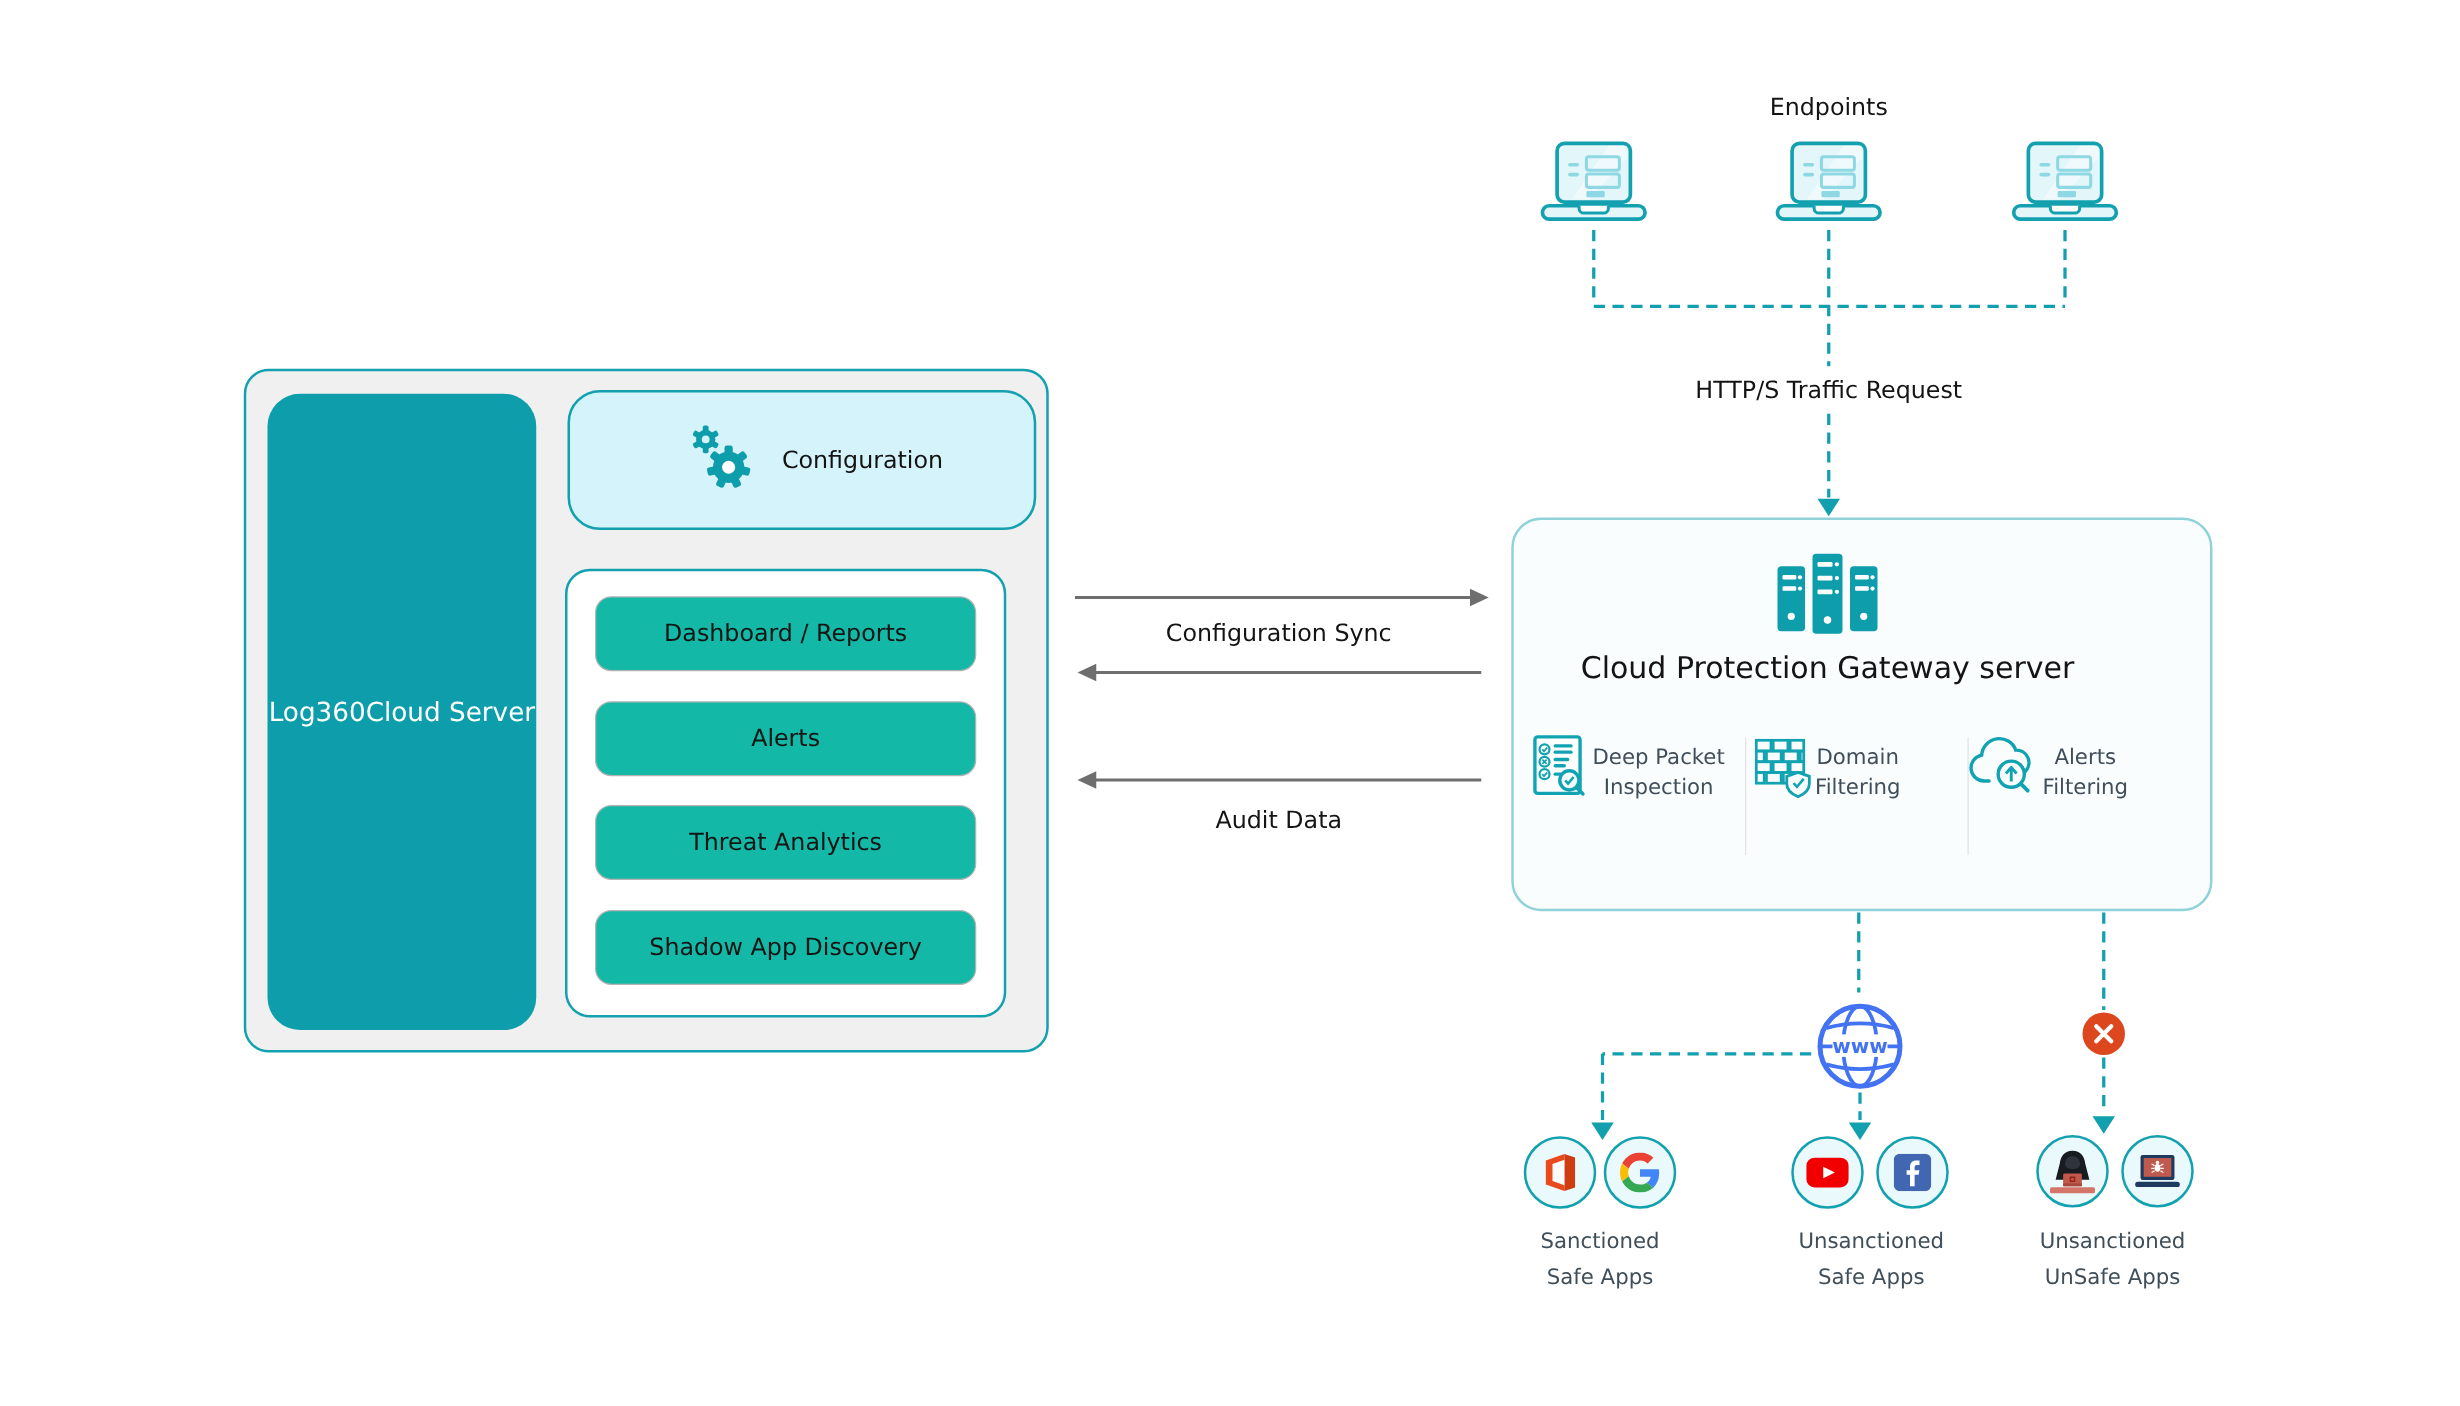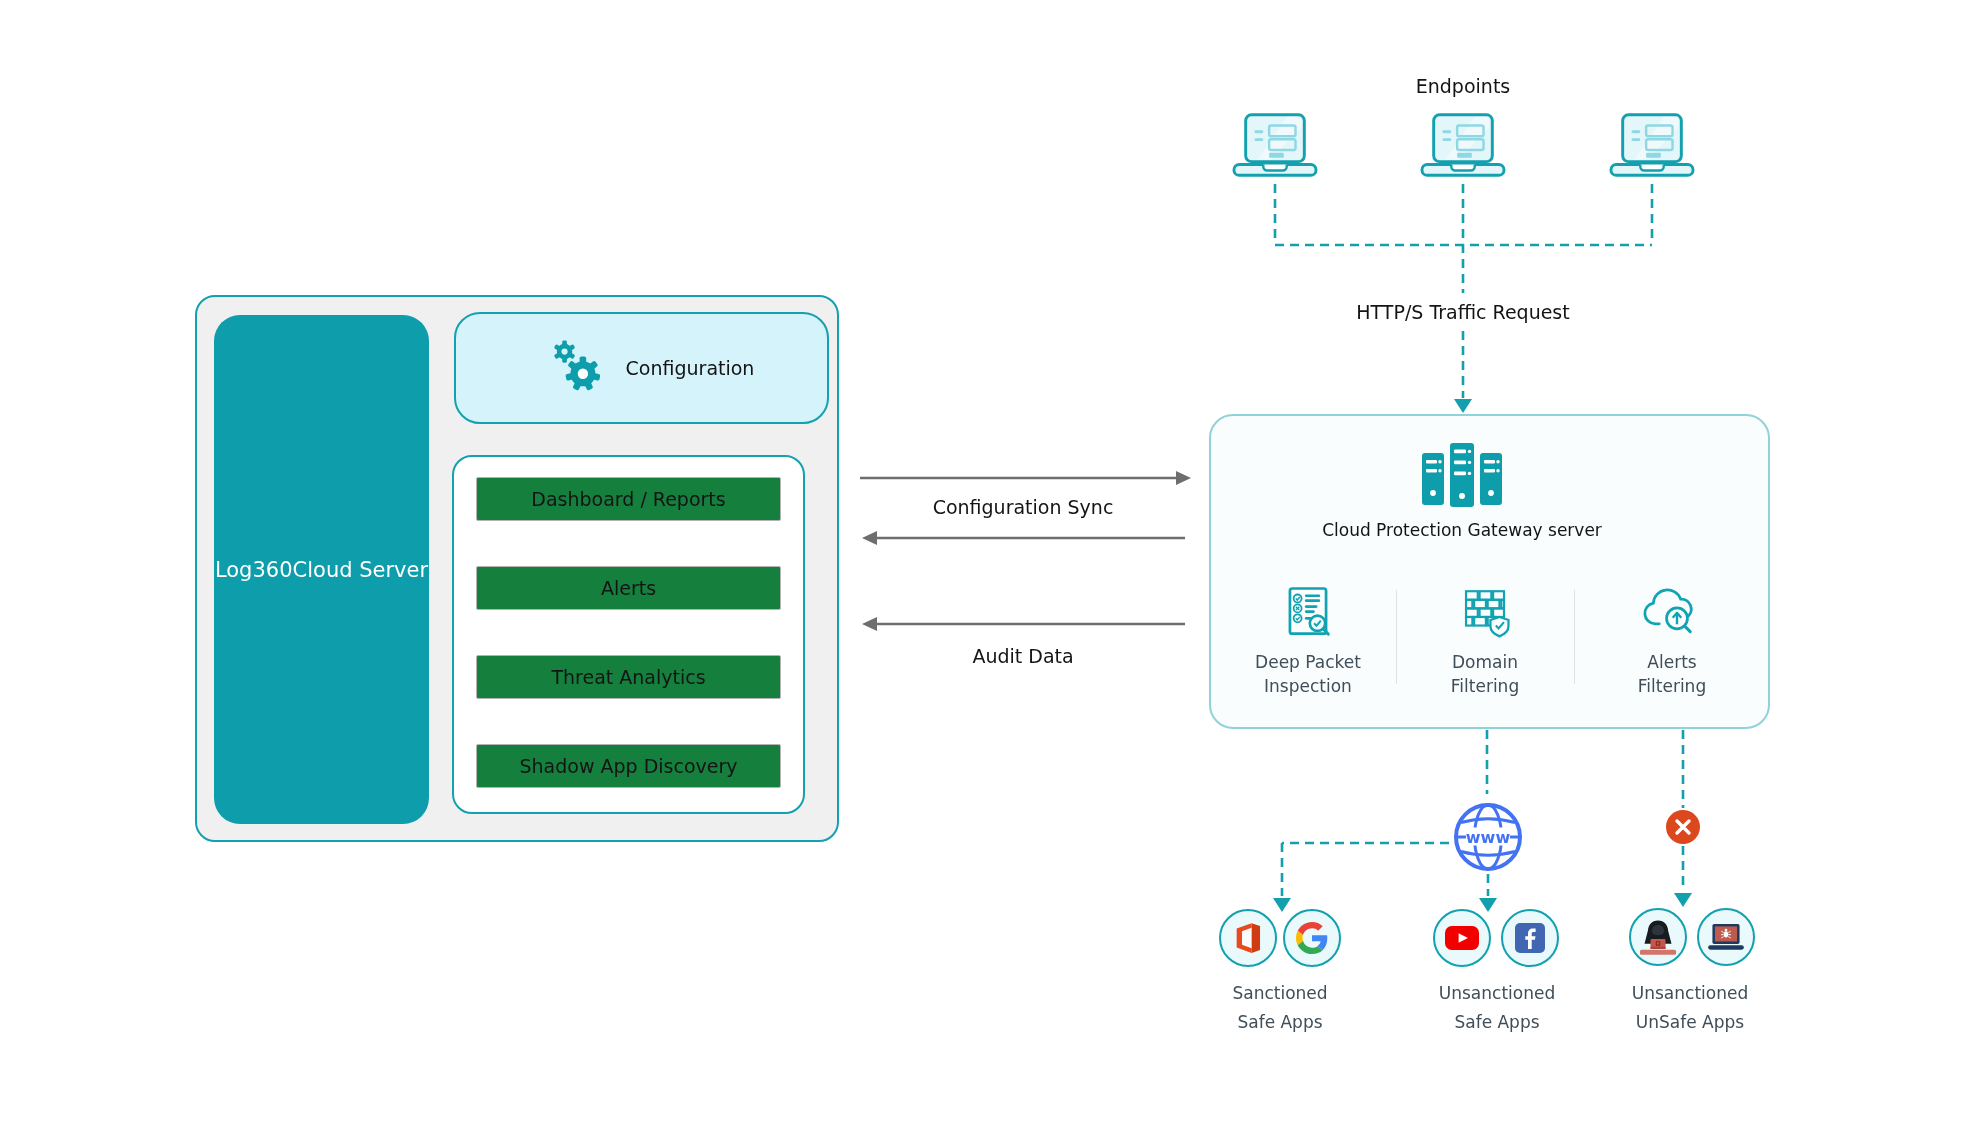--- a/index.html
+++ b/index.html
@@ -12,33 +12,33 @@
              border:2px solid #13a0af;border-radius:20px;}
   .teal-box{left:17px;top:18px;width:215px;height:509px;background:#0d9dab;border-radius:26px;
             display:flex;flex-direction:row;justify-content:center;align-items:center;
             color:#ffffff;font-size:21px;line-height:40px;}
   .config-box{left:257px;top:15px;width:348px;height:108px;background:#d5f3fa;
               border:2px solid #13a0af;border-radius:26px;display:flex;align-items:center;
               justify-content:center;gap:18px;font-size:19px;padding-left:23px;}
   .features-box{left:255px;top:158px;width:353px;height:359px;background:#ffffff;
                 border:2px solid #13a0af;border-radius:20px;box-sizing:border-box;
                 display:flex;flex-direction:column;justify-content:space-between;padding:20px 22px 24px 22px;}
-  .module-btn{height:44px;background:#15803d;border:1.5px solid #b3b3b3;border-radius:2px;
+  .module-btn{height:60px;background:#14b8a6;border:1.5px solid #b3b3b3;border-radius:13px;
               display:flex;align-items:center;justify-content:center;font-size:19px;box-sizing:border-box;}
   
   .flow-label{transform:translate(-50%,-50%);font-size:19px;white-space:nowrap;}
   
   .ep-title{transform:translate(-50%,-50%);font-size:19px;}
   .traffic-label{transform:translate(-50%,-50%);font-size:19px;background:#fff;padding:0 6px;white-space:nowrap;}
   
   .gateway-box{left:1209px;top:414px;width:561px;height:315px;background:#fafdfe;
                border:2px solid #8fd2da;border-radius:24px;box-sizing:border-box;}
-  .gw-title{left:0;top:104px;width:502px;font-size:17px;}
+  .gw-title{left:0;top:104px;width:502px;font-size:24px;}
   .gw-sub{left:0;top:134px;width:502px;font-size:15px;}
-  .gw-col{display:flex;flex-direction:column;align-items:center;}
+  .gw-col{display:flex;flex-direction:row;align-items:center;}
   .gw-label{font-size:17px;line-height:24px;color:#3f4e59;text-align:center;margin-top:10px;}
   .gw-divider{width:1px;background:#e2e2e2;top:174px;height:94px;}
   
   .app-circle{width:58px;height:58px;border-radius:50%;background:#e9f9fc;border:2.5px solid #13a0af;
               box-sizing:border-box;display:flex;align-items:center;justify-content:center;}
   .app-label{transform:translateX(-50%);font-size:17px;line-height:29px;color:#3f4e59;text-align:center;white-space:nowrap;}
   .x-badge{left:1666px;top:810px;width:34px;height:34px;border-radius:50%;background:#dc471e;
            display:flex;align-items:center;justify-content:center;}
 </style>
 </head>

